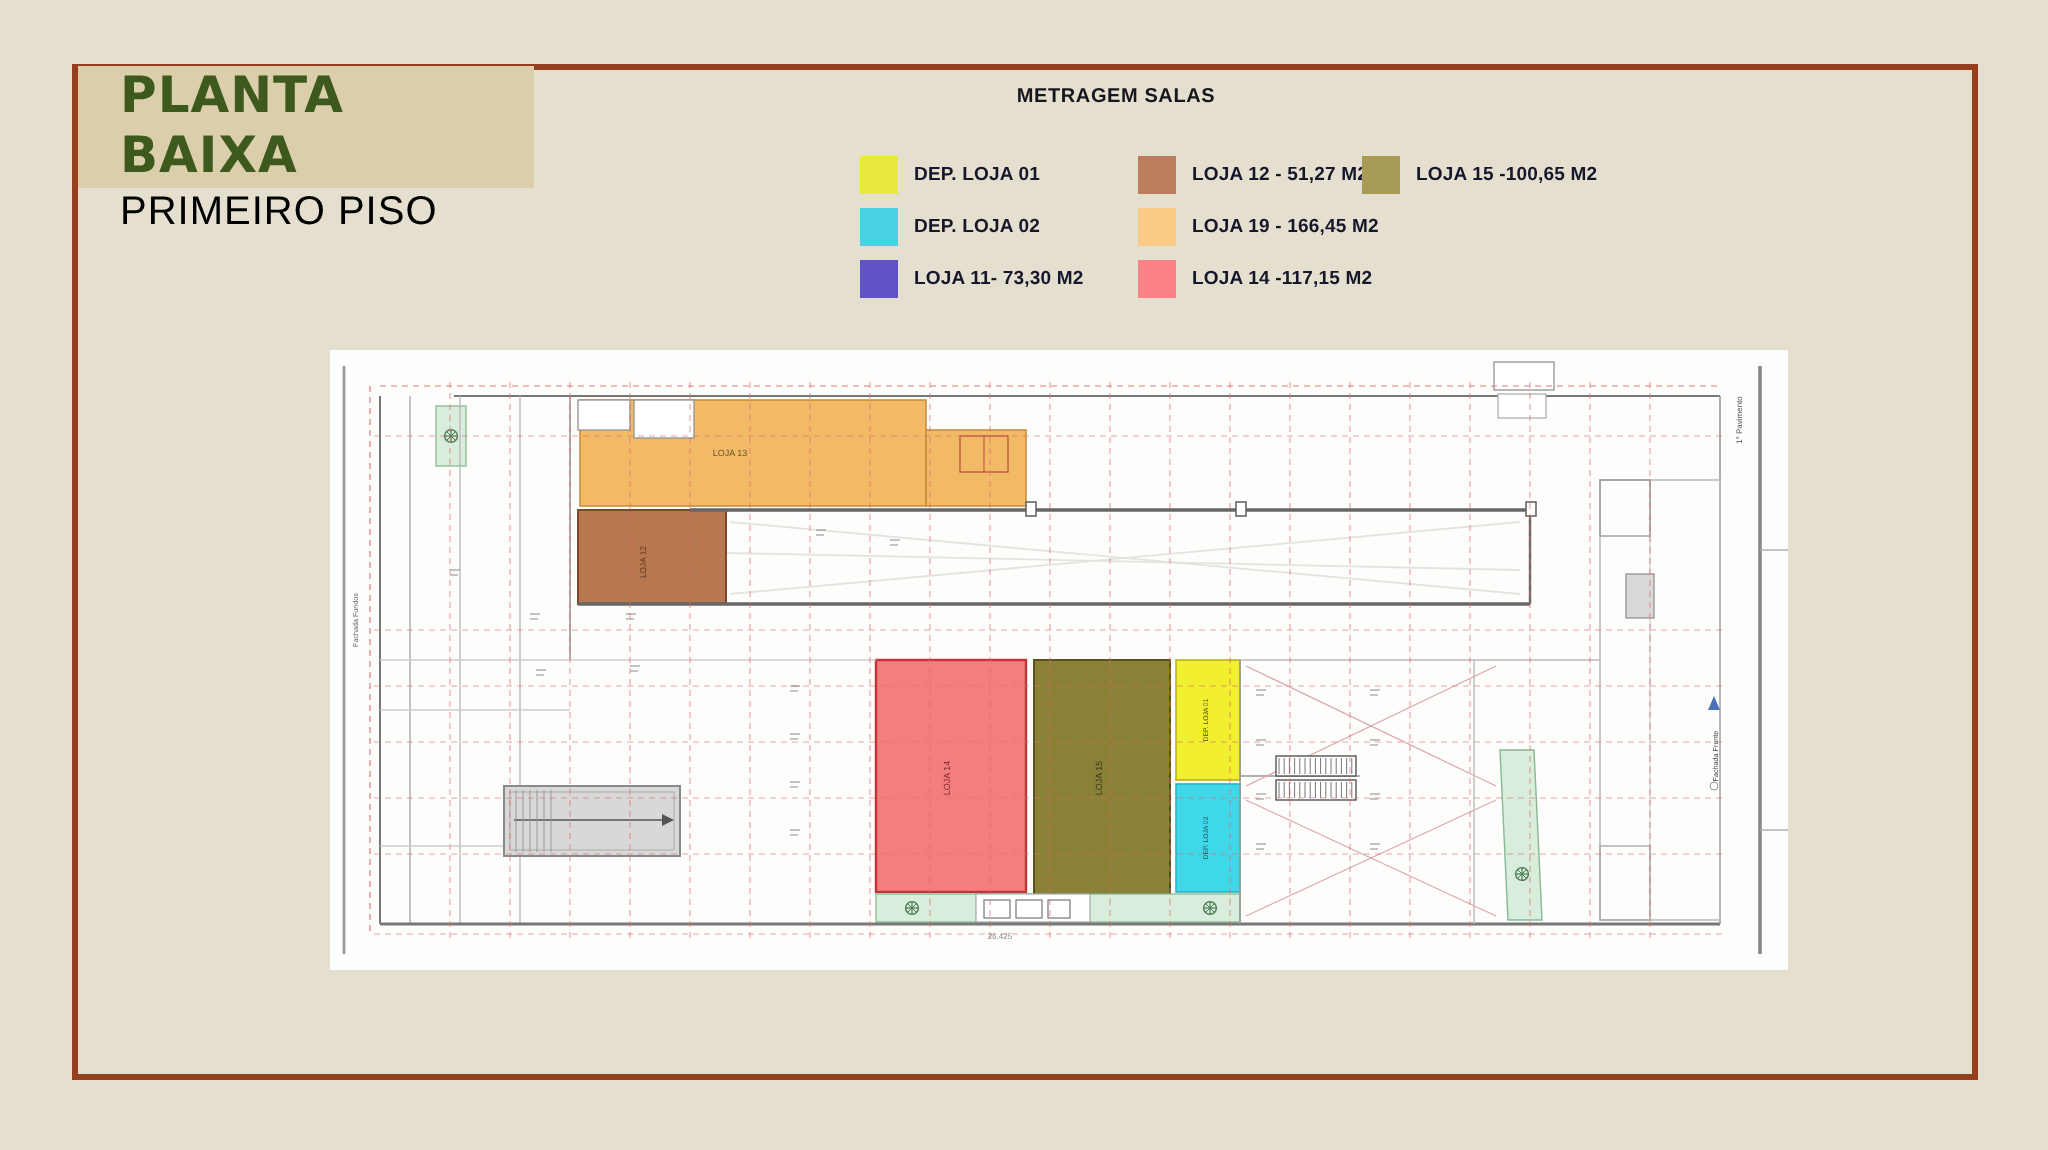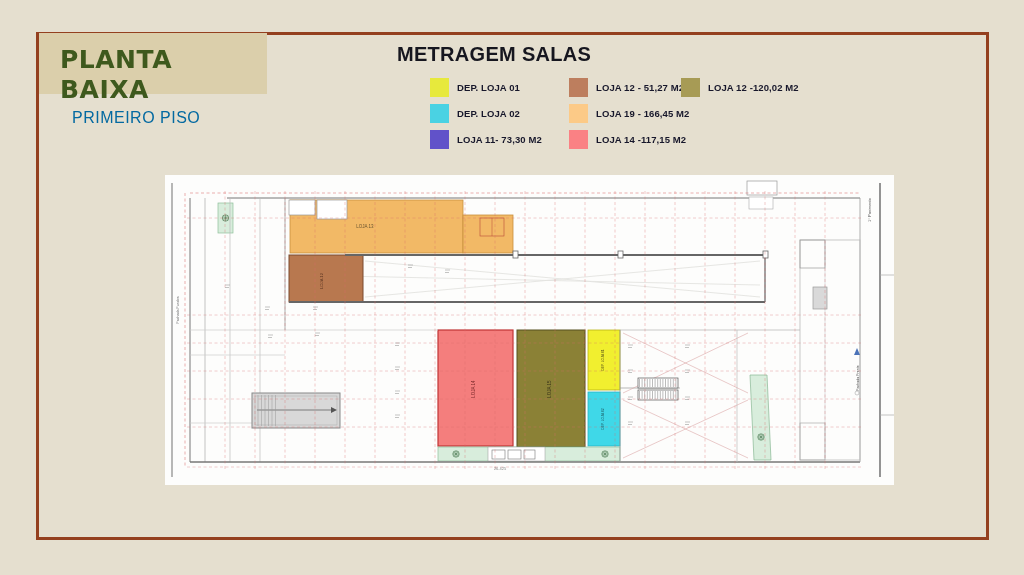--- a/index.html
+++ b/index.html
@@ -8,35 +8,34 @@
     background:#e5dfcf;
     font-family:"Liberation Sans", sans-serif;
   }
   .frame{
     position:absolute;left:36px;top:32px;width:947px;height:502px;
     border:3px solid #94401f;
   }
   .title-box{
     position:absolute;left:39px;top:33px;width:228px;height:61px;
     background:#dbcfab;
-    padding:12px 0 0 21px;box-sizing:border-box;
+    padding:0 0 0 21px;box-sizing:border-box;
   }
   .title-main{
     font-family:"DejaVu Sans", sans-serif;
     font-weight:bold;font-size:25px;letter-spacing:.5px;color:#3e591d;
     line-height:30px;
   }
   .title-sub{
-    font-size:16px;color:#0369a1;line-height:24px;margin-top:1px;
+    font-size:20px;color:#000000;line-height:24px;margin-top:1px;
     letter-spacing:.5px;
-    margin-left:12px;
   }
   .legend-title{
-    position:absolute;left:397px;top:43px;width:322px;text-align:left;
-    font-size:20px;font-weight:bold;color:#16161f;letter-spacing:.3px;
+    position:absolute;left:397px;top:43px;width:322px;text-align:center;
+    font-size:10px;font-weight:bold;color:#16161f;letter-spacing:.3px;
   }
   .legend-col{position:absolute;top:78px;}
   .legend-col.c1{left:430px;}
   .legend-col.c2{left:569px;}
   .legend-col.c3{left:681px;}
   .legend-row{display:flex;align-items:center;gap:8px;margin-bottom:7px;height:19px;}
   .swatch{width:19px;height:19px;flex:0 0 19px;}
   .legend-label{font-size:9.5px;font-weight:bold;color:#17172b;white-space:nowrap;letter-spacing:.1px;}
   .plan-wrap{
     position:absolute;left:165px;top:175px;width:729px;height:310px;
@@ -82,21 +81,21 @@
   </div>
   <div class="legend-row">
     <span class="swatch" style="background: rgb(250, 129, 132);"></span>
     <span class="legend-label">LOJA 14 -117,15 M2</span>
   </div>
 </div>
 
 <div class="legend-col c3">
   <div class="legend-row">
     <span class="swatch" style="background: rgb(167, 155, 85);"></span>
-    <span class="legend-label">LOJA 12 -120,02 M2</span>
+    <span class="legend-label">LOJA 15 -100,65 M2</span>
   </div>
 </div>
 
 <div class="plan-wrap">
 <svg id="plan-svg" width="729" height="310" viewBox="0 0 729 310" xmlns="http://www.w3.org/2000/svg">
   <defs>
     <g id="tree">
       <circle r="3.2" fill="none" stroke="#4a7a52" stroke-width="0.7"></circle>
       <line x1="-3" y1="0" x2="3" y2="0" stroke="#4a7a52" stroke-width="0.6"></line>
       <line x1="0" y1="-3" x2="0" y2="3" stroke="#4a7a52" stroke-width="0.6"></line>

